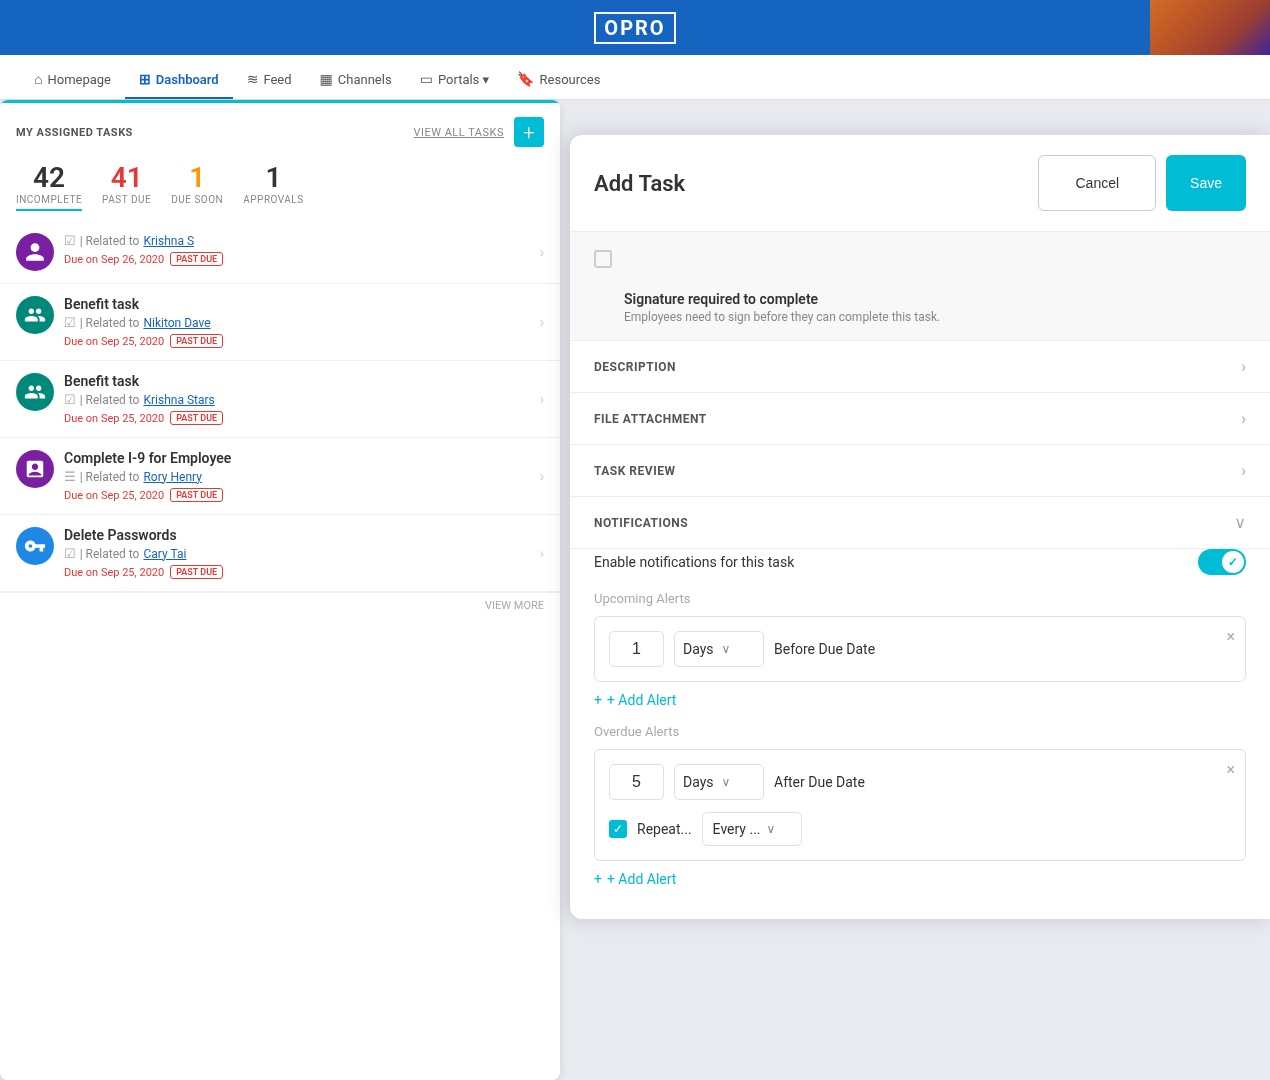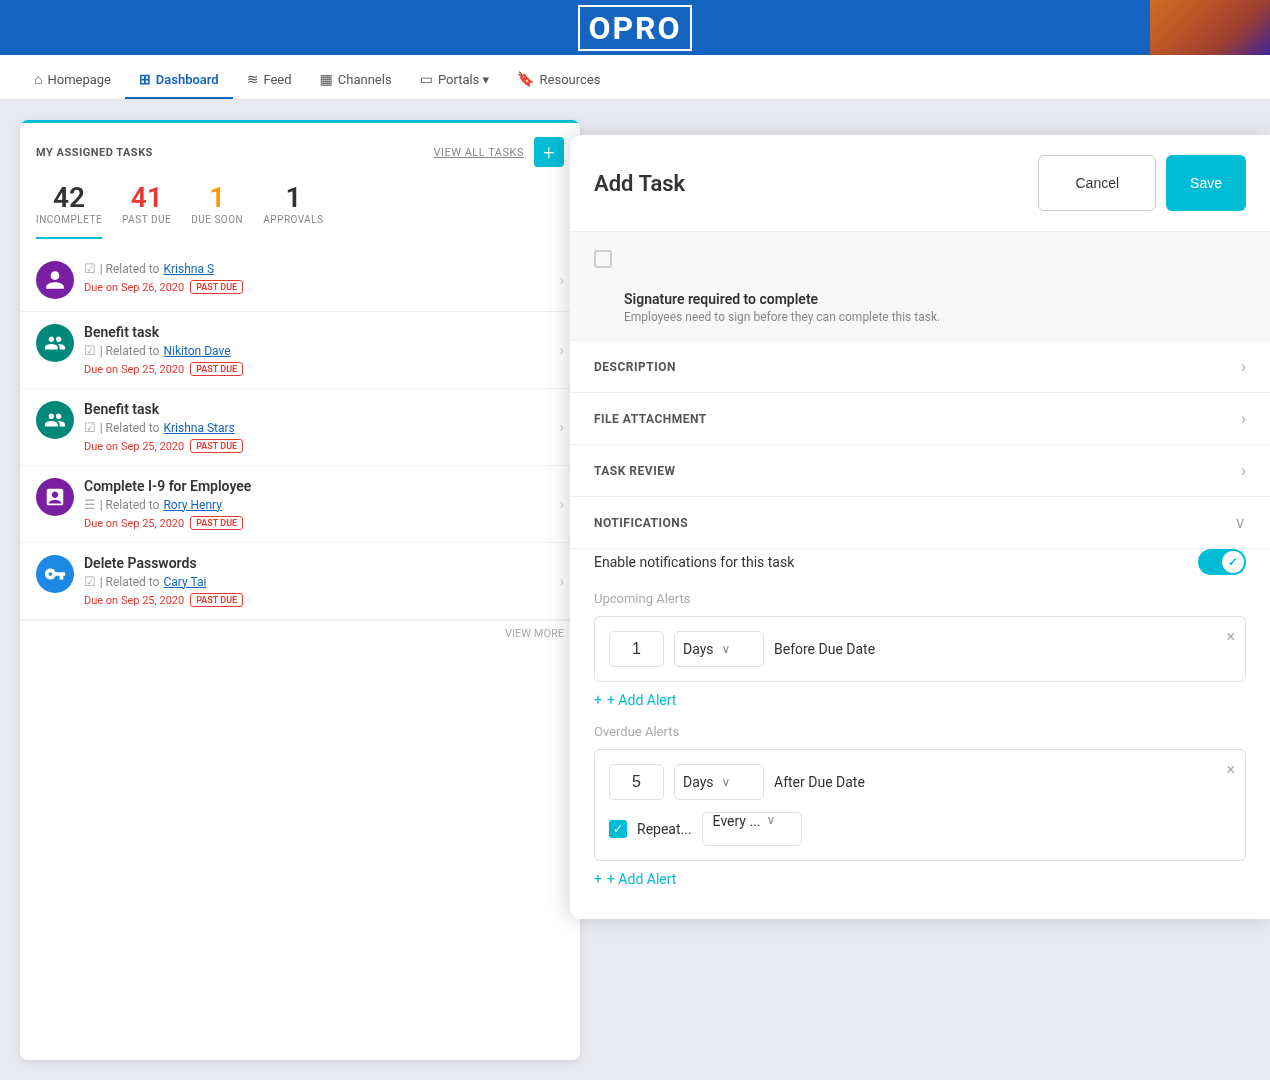--- a/index.html
+++ b/index.html
@@ -22,21 +22,21 @@
       position: relative;
     }
     .logo-area {
       display: flex;
       align-items: center;
       justify-content: center;
       flex: 1;
     }
     .logo-text {
       color: white;
-      font-size: 32px;
+      font-size: 20px;
       font-weight: bold;
       letter-spacing: 2px;
       border: 2px solid white;
       padding: 2px 8px;
     }
     .top-right-image {
       position: absolute;
       right: 0;
       top: 0;
       width: 120px;
@@ -78,21 +78,20 @@
     .main-content {
       display: flex;
       height: calc(1080px - 100px);
       position: relative;
     }
 
     
     .dashboard-panel {
       width: 560px;
       background: white;
-      margin: 20px;
       border-radius: 8px;
       box-shadow: 0 2px 8px rgba(0,0,0,0.1);
       overflow: hidden;
       position: relative;
       z-index: 1;
     }
 
     
     .dashboard-panel::before {
       content: '';
@@ -139,21 +138,21 @@
     .stats-row {
       display: flex;
       padding: 14px 16px 0;
       gap: 20px;
     }
     .stat-item {
       display: flex;
       flex-direction: column;
       align-items: center;
       cursor: pointer;
-      padding-bottom: 12px;
+      padding-bottom: 4px;
       border-bottom: 2px solid transparent;
     }
     .stat-item.active {
       border-bottom: 2px solid #00bcd4;
     }
     .stat-number {
       font-size: 28px;
       font-weight: 600;
       color: #333;
     }
@@ -467,21 +466,21 @@
       color: #333;
     }
     .repeat-select {
       height: 34px;
       border: 1px solid #e0e0e0;
       border-radius: 5px;
       padding: 0 10px;
       font-size: 14px;
       color: #333;
       display: flex;
-      align-items: flex-start;
+      align-items: center;
       gap: 6px;
       cursor: pointer;
       min-width: 100px;
     }
 
     .view-hint {
       font-size: 11px;
       color: #aaa;
       padding: 6px 16px;
       border-top: 1px solid #f0f0f0;

